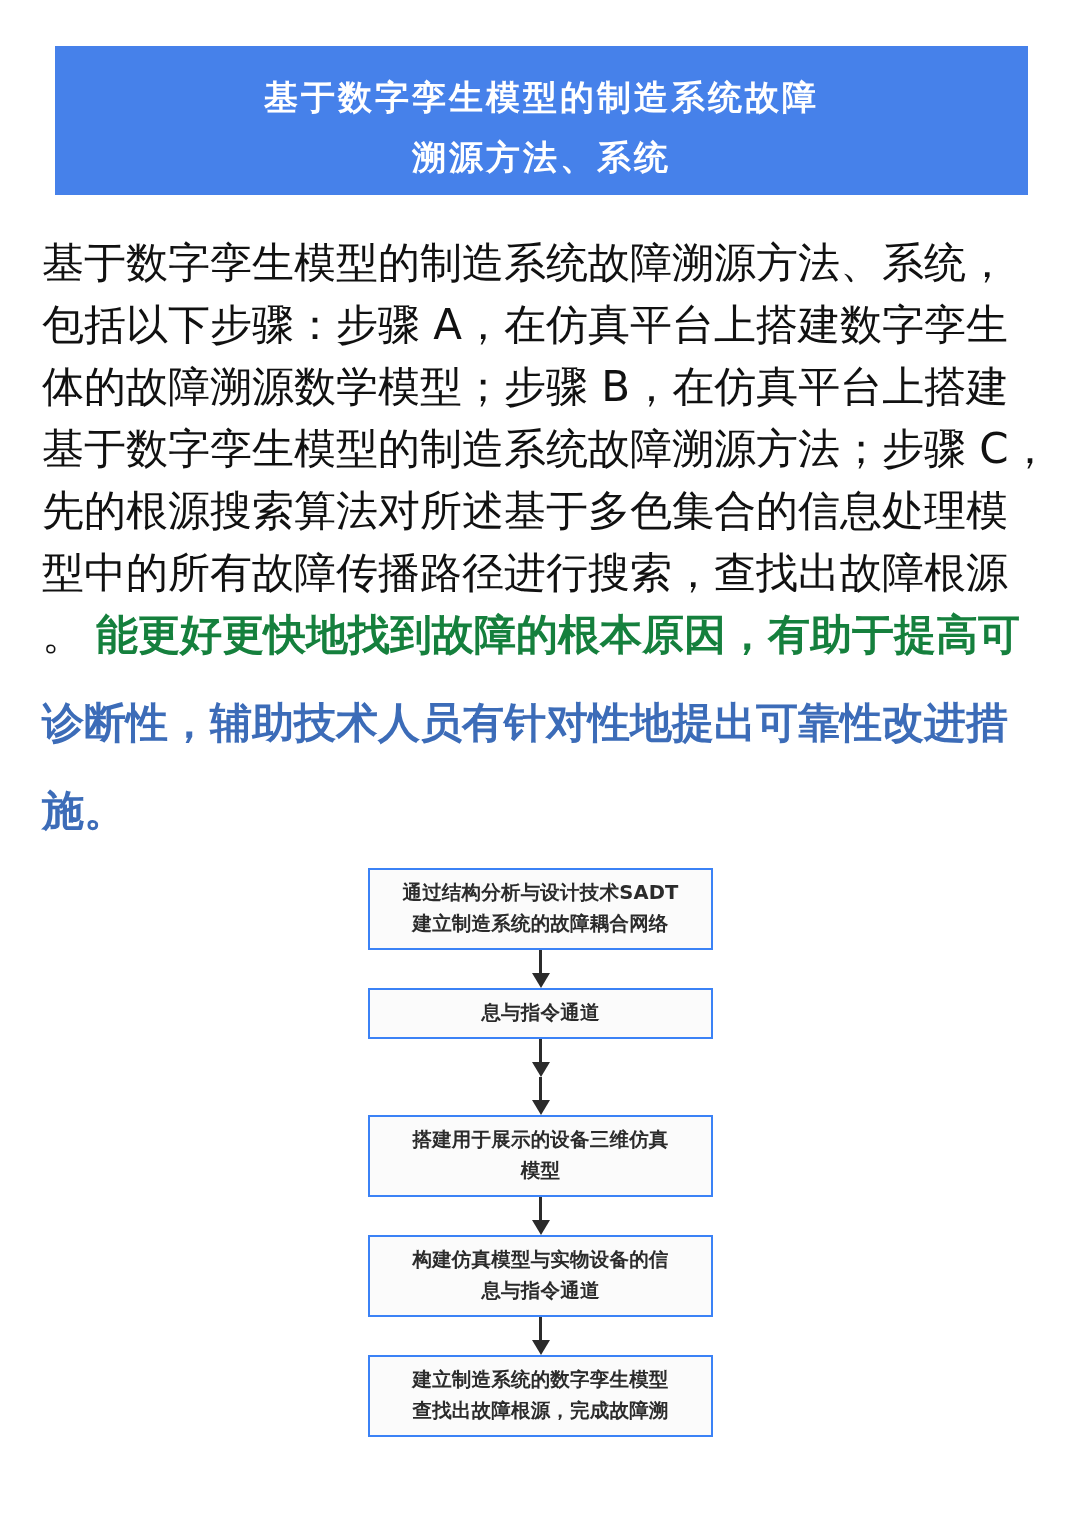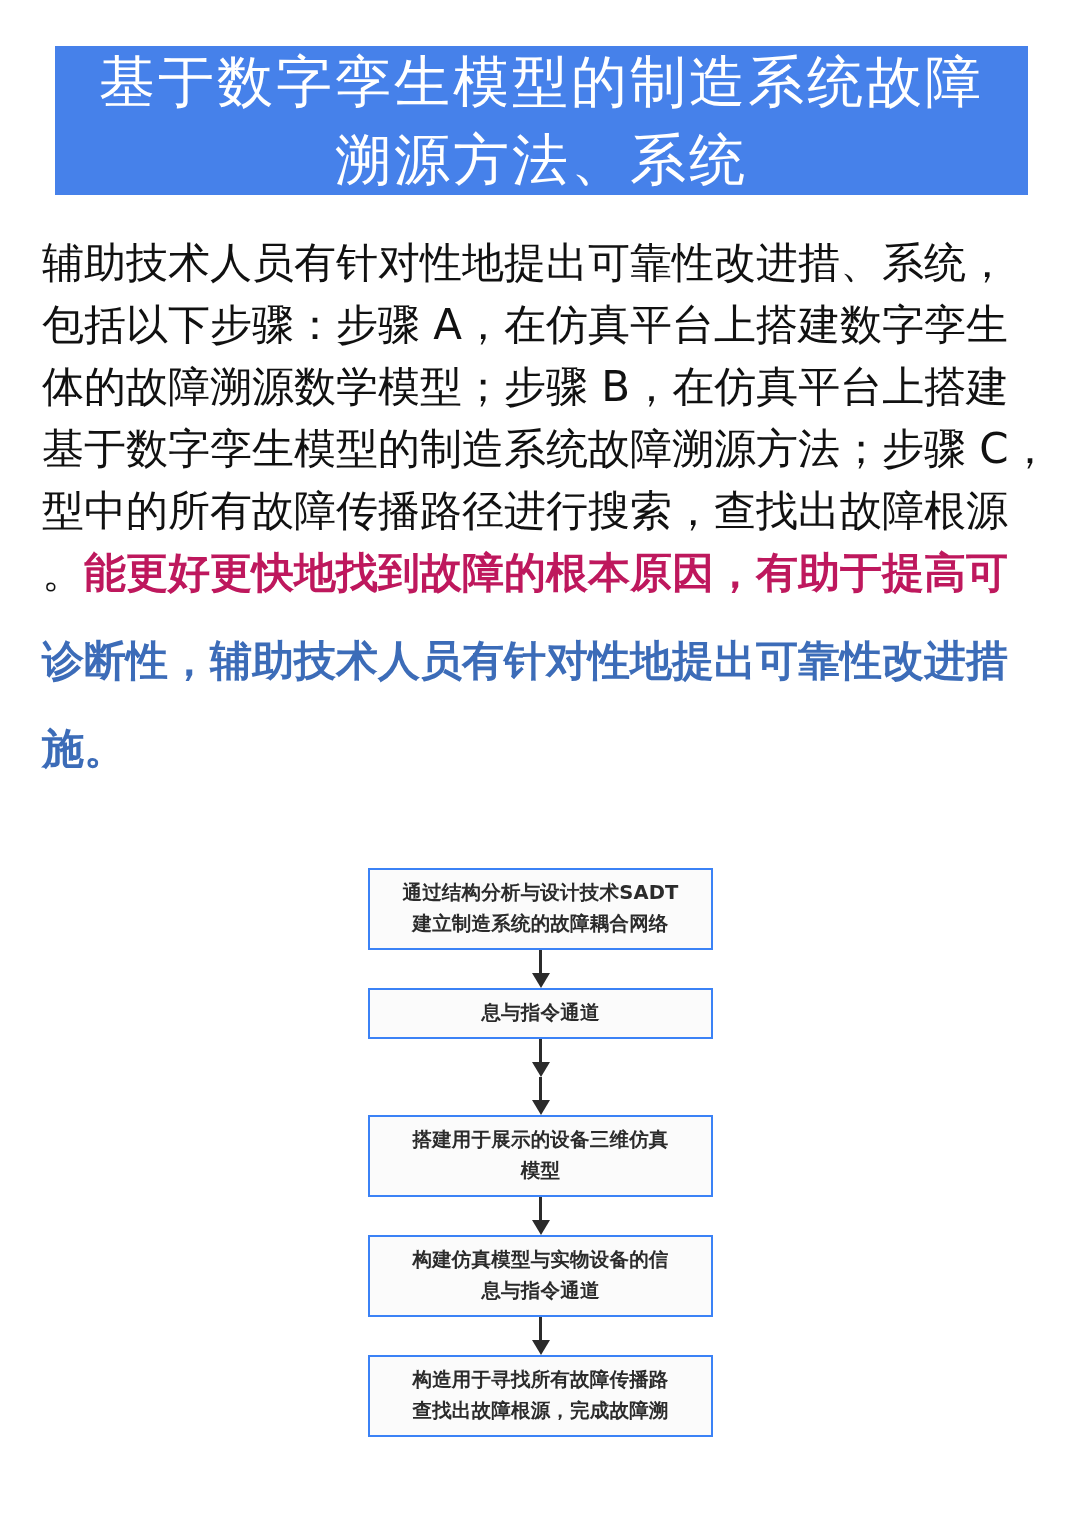--- a/index.html
+++ b/index.html
@@ -26,26 +26,27 @@
     height: 149px;
     background: #4681ea;
     box-sizing: border-box;
     display: flex;
     flex-direction: column;
     align-items: center;
     justify-content: center;
   }
   .title-line {
     color: #ffffff;
-    font-size: 56px;
-    font-weight: normal;
+    font-size: 34px;
+    font-weight: bold;
     letter-spacing: 3px;
     line-height: 1.38;
     text-align: center;
     white-space: nowrap;
+    margin-top: 13px;
   }
 
   
   .abstract {
     position: absolute;
     left: 42px;
     top: 232px;
     width: 1000px;
   }
   .abstract-line {
@@ -59,22 +60,23 @@
   .abstract-line.highlight {
     color: #3c6cb8;
     font-weight: bold;
     margin-top: 26px;
   }
   .abstract-line .lead-punct {
     color: #111111;
     font-weight: 500;
   }
   .abstract-line .hl {
-    color: #be185d;
-    font-weight: bold;
+    color: #15803d;
+    font-weight: bold;
+    margin-left: 12px;
   }
 
   
   .flowchart {
     position: absolute;
     left: 368px;
     top: 868px;
     width: 345px;
   }
   .flow-node {
@@ -122,24 +124,25 @@
 </style>
 </head>
 <body>
 
 <div class="title-banner">
   <div class="title-line">基于数字孪生模型的制造系统故障</div>
   <div class="title-line">溯源方法、系统</div>
 </div>
 
 <div class="abstract">
-  <div class="abstract-line">辅助技术人员有针对性地提出可靠性改进措、系统，</div>
+  <div class="abstract-line">基于数字孪生模型的制造系统故障溯源方法、系统，</div>
   <div class="abstract-line">包括以下步骤：步骤 A，在仿真平台上搭建数字孪生</div>
   <div class="abstract-line">体的故障溯源数学模型；步骤 B，在仿真平台上搭建</div>
   <div class="abstract-line">基于数字孪生模型的制造系统故障溯源方法；步骤 C，</div>
+  <div class="abstract-line">先的根源搜索算法对所述基于多色集合的信息处理模</div>
   <div class="abstract-line">型中的所有故障传播路径进行搜索，查找出故障根源</div>
   <div class="abstract-line"><span class="lead-punct">。</span><span class="hl">能更好更快地找到故障的根本原因，有助于提高可</span></div>
   <div class="abstract-line highlight">诊断性，辅助技术人员有针对性地提出可靠性改进措</div>
   <div class="abstract-line highlight">施。</div>
 </div>
 
 <div class="flowchart">
 
   <div class="flow-node">
     <span class="nl">通过结构分析与设计技术SADT</span>
@@ -180,18 +183,18 @@
     <span class="nl">构建仿真模型与实物设备的信</span>
     <span class="nl">息与指令通道</span>
   </div>
 
   <div class="arrow">
     <div class="shaft"></div>
     <div class="head"></div>
   </div>
 
   <div class="flow-node">
-    <span class="nl">构造用于寻找所有故障传播路</span>
+    <span class="nl">建立制造系统的数字孪生模型</span>
     <span class="nl">查找出故障根源，完成故障溯</span>
 
   </div>
 
 </div>
 
 </body></html>

